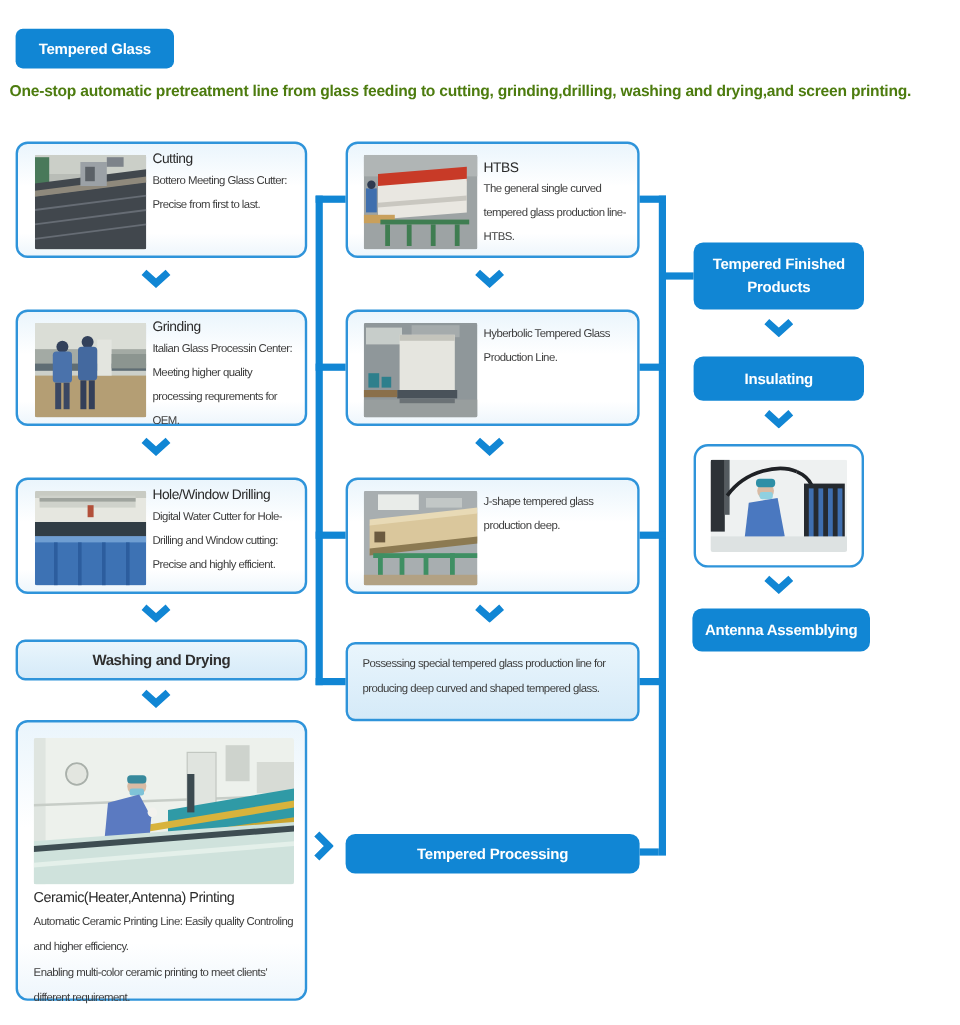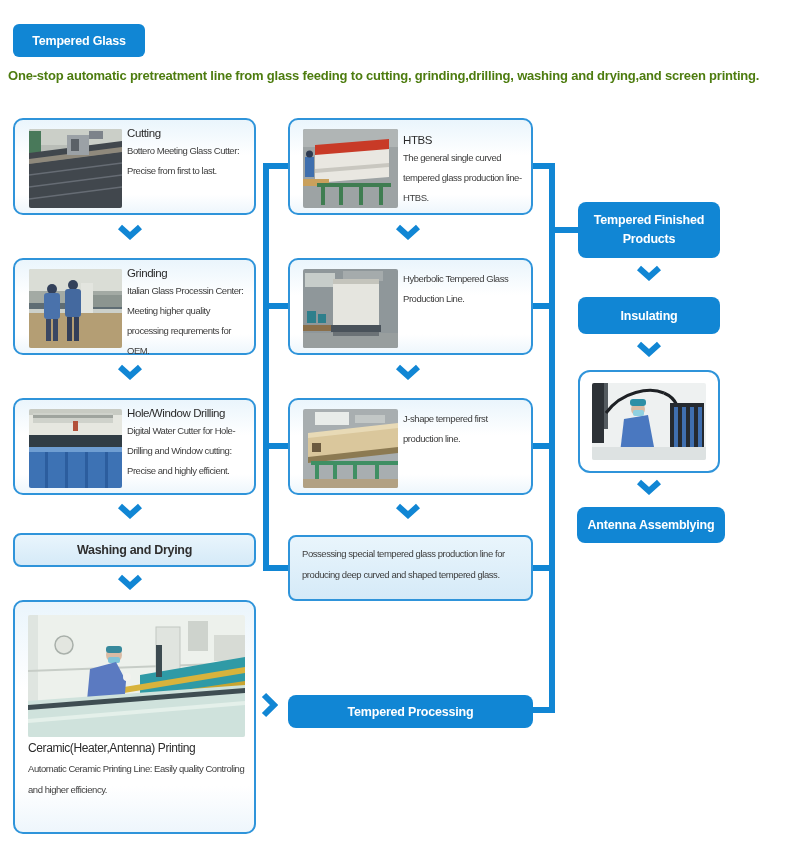--- a/index.html
+++ b/index.html
@@ -165,20 +165,21 @@
         <polygon points="62,54 88,47 98,66 96,92 58,96" fill="#5b7ac1"></polygon>
         <circle cx="99" cy="62" r="4" fill="#f2f2ee"></circle>
         <polygon points="0,86 217,70 217,122 0,122" fill="#cfe2dc"></polygon>
         <polygon points="0,90 217,73 217,78 0,95" fill="#3e4d52"></polygon>
         <polygon points="0,104 217,86 217,90 0,108" fill="#e4f0ea"></polygon>
       </svg>
     </div>
     <div class="cardtitle abs" style="left:13px; top:139px; font-size:12px;">Ceramic(Heater,Antenna) Printing</div>
     <div class="abs" style="left:13px; top:156px; width:221px;">
       <div class="carddesc" style="line-height:21px;">Automatic Ceramic Printing Line: Easily quality Controling and higher efficiency.</div>
+      <div class="carddesc" style="line-height:21px;">Enabling multi-color ceramic printing to meet clients' different requirement.</div>
     </div>
   </div>
 
   <div class="card" style="left:288px; top:118px; width:245px; height:97px;">
     <div class="photo" style="left:13px; top:9px; width:95px; height:79px;">
       <svg width="95" height="79" viewBox="0 0 95 79">
         <rect width="95" height="79" fill="#9da3a4"></rect>
         <rect width="95" height="18" fill="#b0b5b5"></rect>
         <polygon points="12,16 86,10 86,22 12,28" fill="#c83a27"></polygon>
         <polygon points="12,26 86,20 86,48 12,54" fill="#e9e7e1"></polygon>
@@ -250,21 +251,21 @@
           <rect x="8" y="52" width="87" height="4"></rect>
           <rect x="12" y="56" width="4" height="16"></rect>
             <rect x="30" y="55" width="4" height="17"></rect>
           <rect x="50" y="54" width="4" height="18"></rect>
             <rect x="72" y="52" width="4" height="20"></rect>
         </g>
         <rect y="70" width="95" height="9" fill="#b2a183"></rect>
       </svg>
     </div>
     <div class="abs" style="left:113px; top:9px; width:125px;">
-      <div class="carddesc">J-shape tempered first production line.</div>
+      <div class="carddesc">J-shape tempered glass production deep.</div>
     </div>
   </div>
 
   <div class="chev" style="left:395px; top:503px;">
     <svg width="26" height="16" viewBox="0 0 26 16">
         <path d="M3 3 L13 12 L23 3" stroke="#1186d4" stroke-width="6" fill="none"></path>
       </svg>
   </div>
 
   <div class="lightbox" style="left:288px; top:535px; width:245px; height:66px; justify-content:flex-start; align-items:flex-start;">

